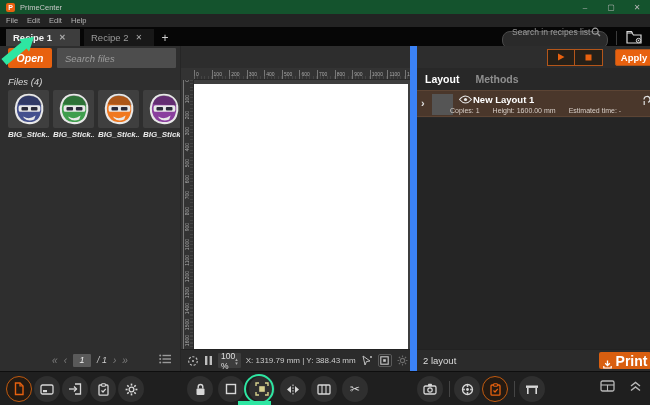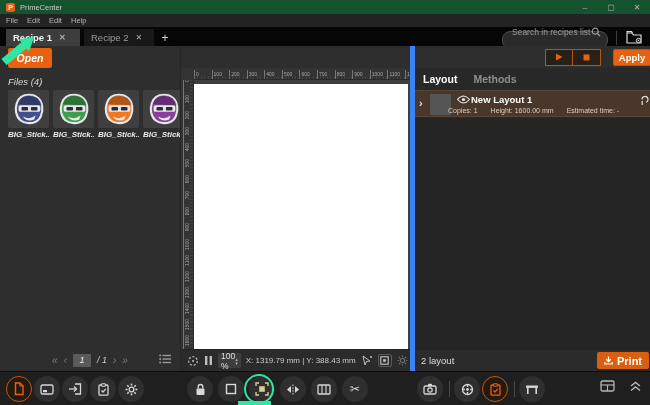--- a/index.html
+++ b/index.html
@@ -86,21 +86,21 @@
   .zoom-box { width:46px; height:15px; background:#3d3d3d; border-radius:1px; display:flex;
     align-items:center; justify-content:space-between; padding:0 3px; color:#e0e0e0; font-size:8.5px; }
   .steppers { display:flex; flex-direction:column; line-height:4px; font-size:5px; color:#aaa; }
   .coords { color:#cccccc; font-size:8px; white-space:nowrap; }
   .sb-right { margin-left:auto; display:flex; align-items:center; gap:5px; }
   .frame-btn { border:1px solid #5a5a5a; border-radius:2px; width:14px; height:13px; display:flex;
     align-items:center; justify-content:center; }
 
   
   .right-panel { position:absolute; left:410px; top:0; width:240px; height:325px; background:#282828;
-    border-left:5px solid #3b82f6; }
+    border-left:7px solid #3b82f6; }
   .actions-row { position:absolute; left:0; top:0; width:240px; height:22px; background:#2d2d2d;
     display:flex; align-items:center; justify-content:flex-end; padding-right:4px; }
   .run-btn { width:28px; height:17px; background:#262018; border:1px solid #b4561a; display:flex;
     align-items:center; justify-content:center; }
   .run-btn + .run-btn { border-left:none; }
   .apply-btn { width:38px; height:17px; margin-left:12px; background:#e8610f; border:1px solid #b4561a;
     border-radius:2px; color:#fff; font-weight:bold; font-size:9.5px; display:flex; align-items:center;
     justify-content:center; }
   .rp-tabs { position:absolute; left:0; top:22px; width:240px; height:22px; display:flex;
     align-items:center; gap:16px; padding-left:8px; }
@@ -114,21 +114,21 @@
   .lr-eye { position:absolute; left:42px; top:4px; }
   .lr-name { position:absolute; left:56px; top:3px; color:#ffffff; font-weight:bold; font-size:9.5px; }
   .lr-meta { position:absolute; left:33px; top:16px; display:flex; gap:13px; color:#d8cfc8;
     font-size:7px; }
   .lr-detach { position:absolute; right:6px; top:4px; }
   .rp-empty { position:absolute; left:0; top:72px; width:240px; height:231px; background:#252525; }
   .rp-footer { position:absolute; left:0; top:303px; width:240px; height:22px; background:#2b2b2b;
     border-top:1px solid #222; display:flex; align-items:center; padding:0 6px; }
   .layout-count { color:#dddddd; font-size:9.5px; }
   .print-btn { margin-left:auto; width:52px; height:17px; background:#d95f10; border-radius:2px;
-    color:#fff; font-weight:bold; font-size:11px; display:flex; align-items:center; justify-content:center;
+    color:#fff; font-weight:bold; font-size:14px; display:flex; align-items:flex-end; justify-content:center;
     gap:4px; }
 
   
   .toolbar { position:absolute; left:0; top:371px; width:650px; height:34px; background:#1f1f1f;
     border-top:1px solid #0e0e0e; }
   .tb-group { position:absolute; top:4px; display:flex; align-items:center; }
   .tb-btn { width:26px; height:26px; border-radius:50%; background:#2f2f2f; display:flex;
     align-items:center; justify-content:center; margin-right:2px; }
   .tb-btn.active { background:#241a12; border:1.5px solid #c05a10; }
   .tb-sep { width:1px; height:16px; background:#454545; margin:0 4px; }
@@ -196,20 +196,23 @@
         <circle cx="12.5" cy="10.5" r="2.2" fill="#1f1f1f" stroke="#d8d8d8" stroke-width="1"></circle>
         <circle cx="12.5" cy="10.5" r="0.7" fill="#d8d8d8"></circle>
       </svg>
     </div>
   </div>
 
   <div class="main">
 
     <div class="left-panel">
       <div class="open-btn">Open</div>
+      <div class="file-search">
+        <span>Search files</span>
+      </div>
       <div class="files-header">Files (4)</div>
 
       <div class="files">
         <div class="file-card">
           <div class="file-thumb">
             <svg width="36" height="34" viewBox="0 0 38 36">
               <path stroke="#e8e8e8" stroke-width="2.2" d="M19 3 C27 3 32 8 33 15 C34 22 31 30 25 32 C21 33.5 14 33.5 10 30 C5 26 4 18 6 12 C8 6 13 3 19 3 Z" fill="#44508e"></path>
               <path fill="rgba(0,0,0,0.28)" d="M7 13 C9 6 14 3.5 19 3.5 C26 3.5 31 8 32.5 14 L7 13 Z"></path>
               <rect x="8" y="14" width="23" height="7" rx="2" fill="#e8e8e8"></rect>
               <rect x="11" y="16" width="7" height="3.5" rx="1" fill="#2a2a3a"></rect>

